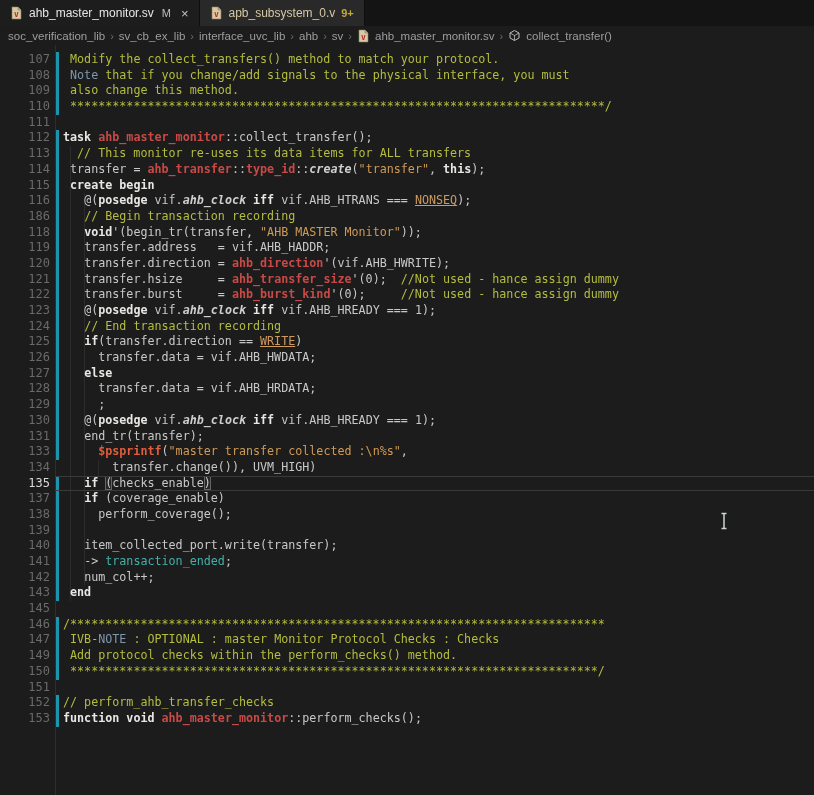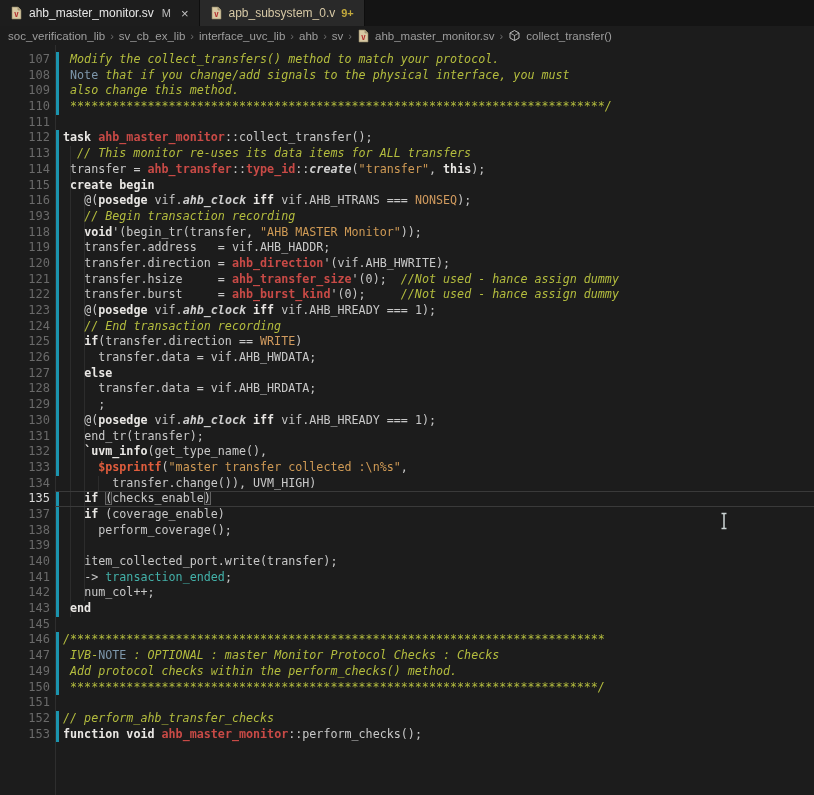--- a/index.html
+++ b/index.html
@@ -38,27 +38,27 @@
   .row.cur .ln { color:#dadada; }
   .modbar { position:absolute; left:56px; top:0; bottom:0; width:3px;
             background:#1b94ae; }
   .guide { position:absolute; top:0; bottom:0; width:1px; background:#2c2c2c; }
   .code { position:absolute; left:63px; top:0; white-space:pre; color:#c8c8c8; }
   .row.cur::after { content:""; position:absolute; left:55px; right:0; top:0; bottom:0;
                     border-top:1px solid #3a3a3a; border-bottom:1px solid #3a3a3a;
                     pointer-events:none; }
 
   
-  .cmt { color:#b4bd3e; font-style:italic; }
+  .cmt { color:#b4bd3e; }
   .note{ color:#7e97ab; }
   .kw  { color:#e9e7e4; font-weight:bold; }
   .typ { color:#c84a46; font-weight:bold; }
   .str { color:#cf9a55; }
   .sys { color:#e05d3d; font-weight:bold; }
-  .cst { color:#d09a5e; }
+  .cst { color:#d09a5e;text-decoration:underline; }
   .evt { color:#43b1a9; }
   .ita { color:#cfcfcf; font-style:italic;font-weight:bold; }
   .pln { color:#c8c8c8; }
   .brk { box-shadow: inset 0 0 0 1px #646464; background:rgba(120,120,120,.12); }
 
   .mouse { position:absolute; pointer-events:none; }
 </style>
 </head>
 <body>
 
@@ -160,21 +160,21 @@
         <span class="code"> <span class="kw">create</span><span class="pln"> </span><span class="kw">begin</span></span>
       </div>
       <div class="row">
         <span class="ln">116</span>
         <span class="modbar"></span>
         <span class="guide" style="left: 70.04px;"></span>
         <span class="guide" style="left: 84.12px;"></span>
         <span class="code">   <span class="pln">@(</span><span class="kw">posedge</span><span class="pln"> vif.</span><span class="ita">ahb_clock</span><span class="pln"> </span><span class="kw">iff</span><span class="pln"> vif.AHB_HTRANS === </span><span class="cst">NONSEQ</span><span class="pln">);</span></span>
       </div>
       <div class="row">
-        <span class="ln">193</span>
+        <span class="ln">186</span>
         <span class="modbar"></span>
         <span class="guide" style="left: 70.04px;"></span>
         <span class="guide" style="left: 84.12px;"></span>
         <span class="code">   <span class="cmt">// Begin transaction recording</span></span>
       </div>
       <div class="row">
         <span class="ln">118</span>
         <span class="modbar"></span>
         <span class="guide" style="left: 70.04px;"></span>
         <span class="guide" style="left: 84.12px;"></span>
@@ -263,27 +263,20 @@
         <span class="guide" style="left: 70.04px;"></span>
         <span class="guide" style="left: 84.12px;"></span>
         <span class="code">   <span class="pln">@(</span><span class="kw">posedge</span><span class="pln"> vif.</span><span class="ita">ahb_clock</span><span class="pln"> </span><span class="kw">iff</span><span class="pln"> vif.AHB_HREADY === 1);</span></span>
       </div>
       <div class="row">
         <span class="ln">131</span>
         <span class="modbar"></span>
         <span class="guide" style="left: 70.04px;"></span>
         <span class="guide" style="left: 84.12px;"></span>
         <span class="code">   <span class="pln">end_tr(transfer);</span></span>
-      </div>
-      <div class="row">
-        <span class="ln">132</span>
-        <span class="modbar"></span>
-        <span class="guide" style="left: 70.04px;"></span>
-        <span class="guide" style="left: 84.12px;"></span>
-        <span class="code">   <span class="kw">`uvm_info</span><span class="pln">(get_type_name(),</span></span>
       </div>
       <div class="row">
         <span class="ln">133</span>
         <span class="modbar"></span>
         <span class="guide" style="left: 70.04px;"></span>
         <span class="guide" style="left: 84.12px;"></span>
         <span class="code">     <span class="sys">$psprintf</span><span class="pln">(</span><span class="str">"master transfer collected :\n%s"</span><span class="pln">,</span></span>
       </div>
       <div class="row">
         <span class="ln">134</span>

